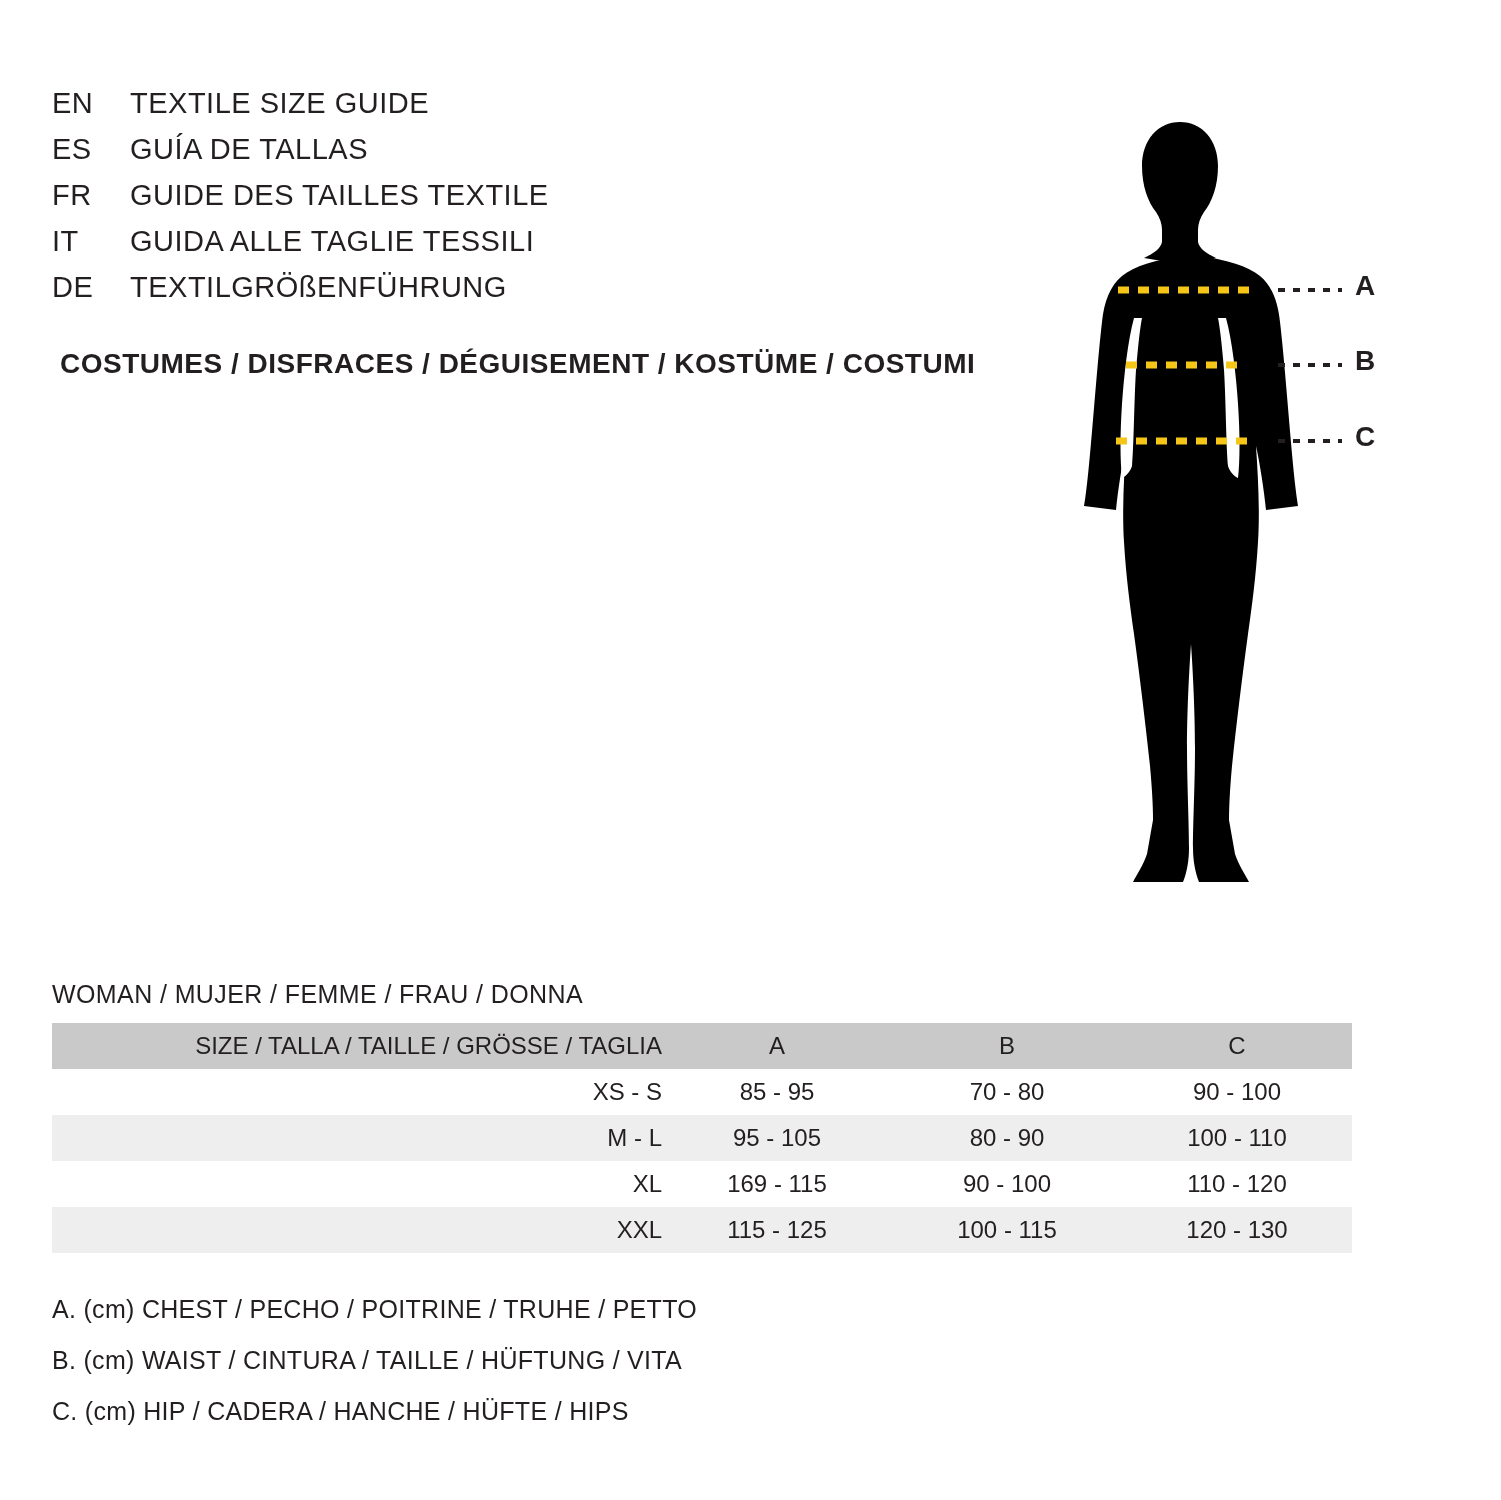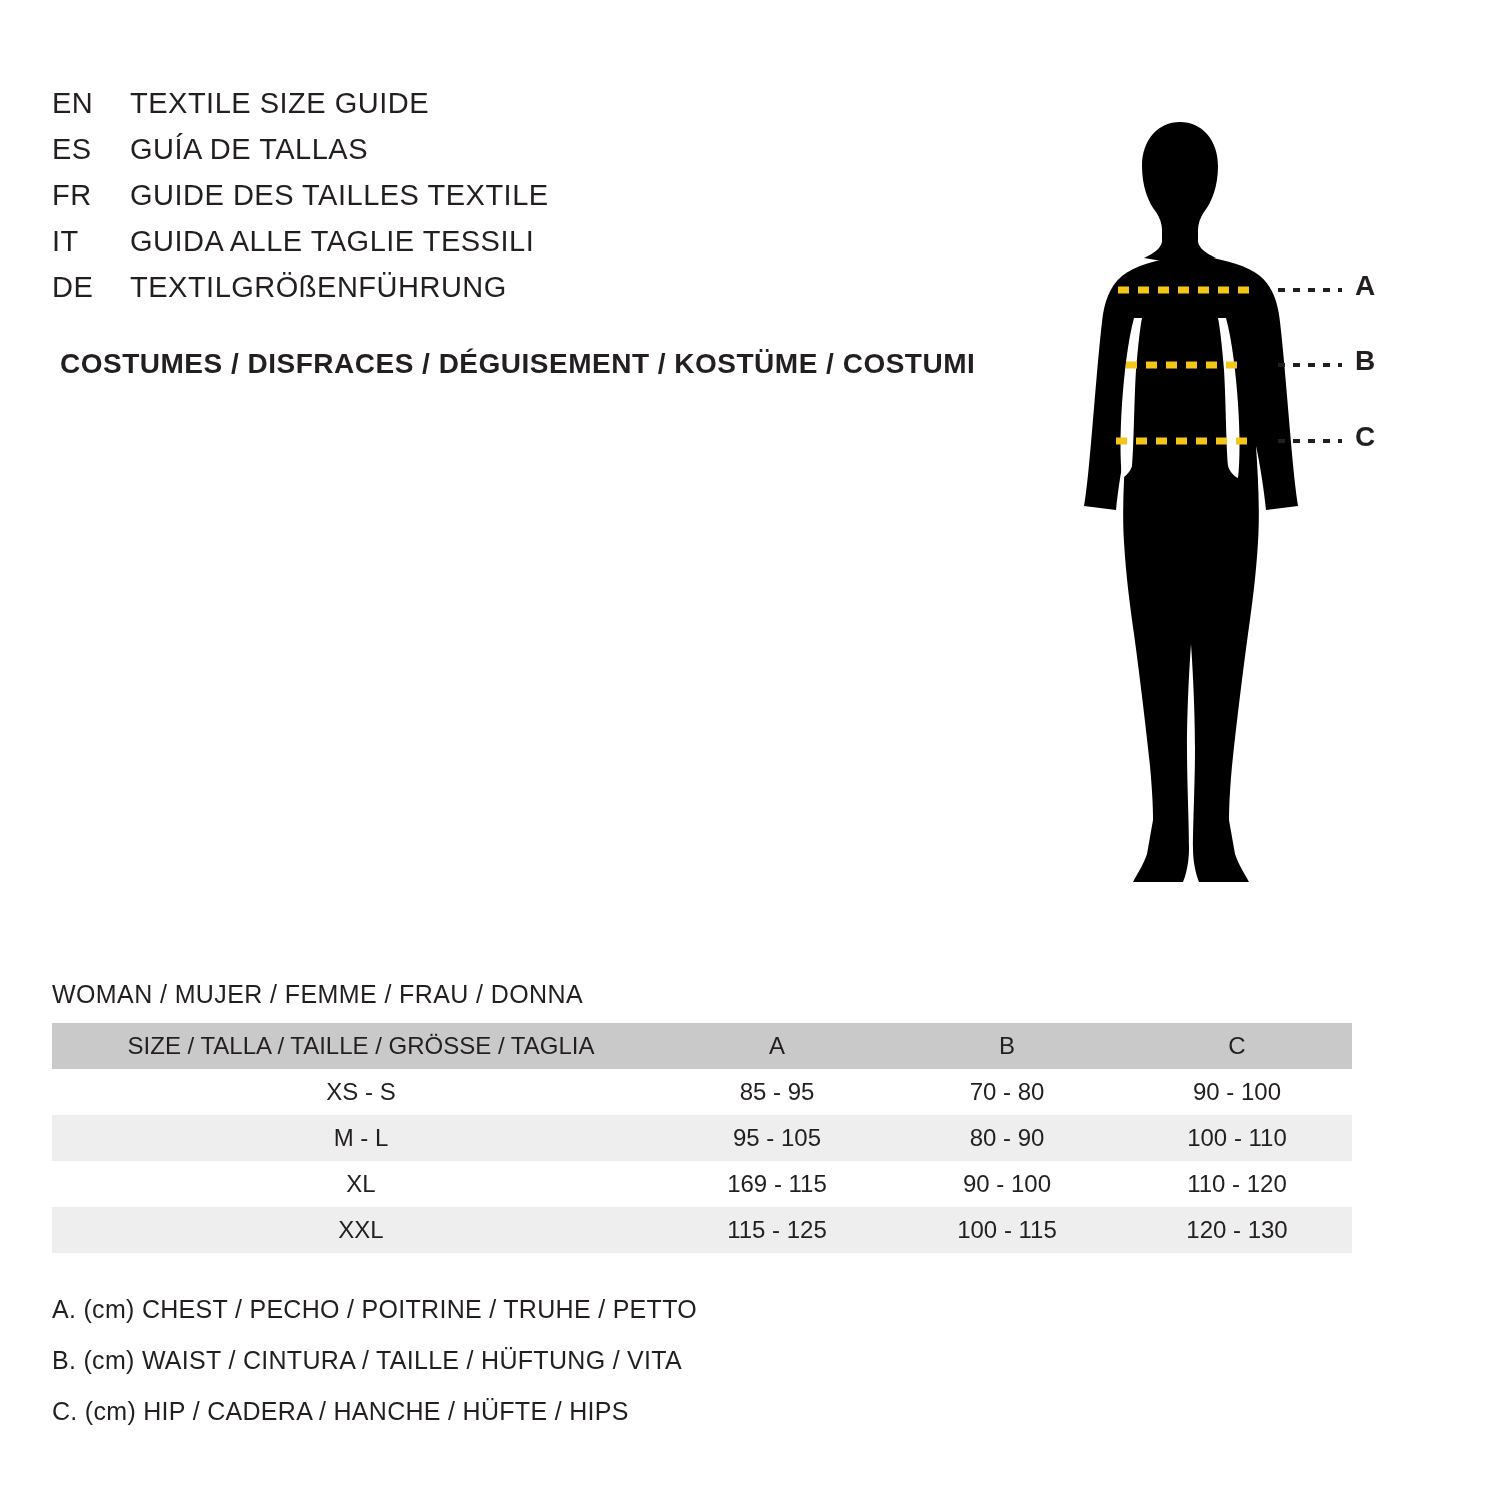--- a/index.html
+++ b/index.html
@@ -87,21 +87,21 @@
     border-collapse: collapse;
     width: 1300px;
     table-layout: fixed;
   }
   table.size-table th,
   table.size-table td {
     font-size: 24px;
     font-weight: normal;
     color: #231f20;
     padding: 9px 0 9px 8px;
-    text-align: center;
+    text-align: right;
   }
   table.size-table th.col-abc,
   table.size-table td.col-abc {
     text-align: center;
     padding-left: 0;
   }
   thead tr { background: #c9c9c9; }
   tbody tr.odd { background: #ffffff; }
   tbody tr.even { background: #eeeeee; border-radius: 8px; }
 

